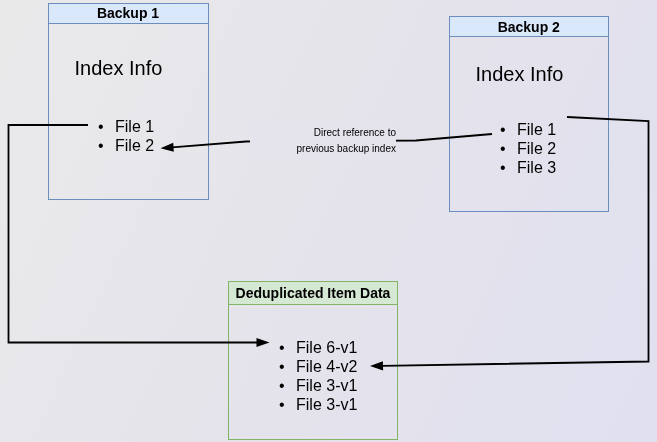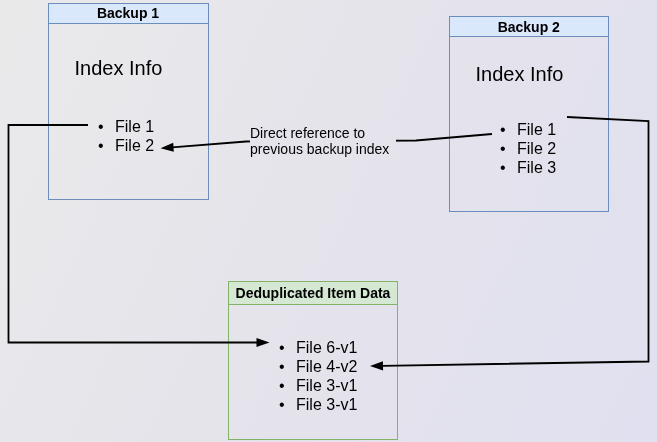--- a/index.html
+++ b/index.html
@@ -94,23 +94,23 @@
     stroke: none;
   }
 
   .edge-label {
     position: absolute;
     left: 250px;
     top: 125px;
     width: 146px;
     z-index: 3;
     background: var(--label-bg, #e5e4ec);
-    font-size: 14px;
+    font-size: 10px;
     line-height: 16px;
-    text-align: left;
+    text-align: right;
     white-space: nowrap;
   }
 </style>
 </head>
 <body>
 
 <div class="canvas">
 
   <div class="node blue" id="backup1">
     <div class="node-header">Backup 1</div>

